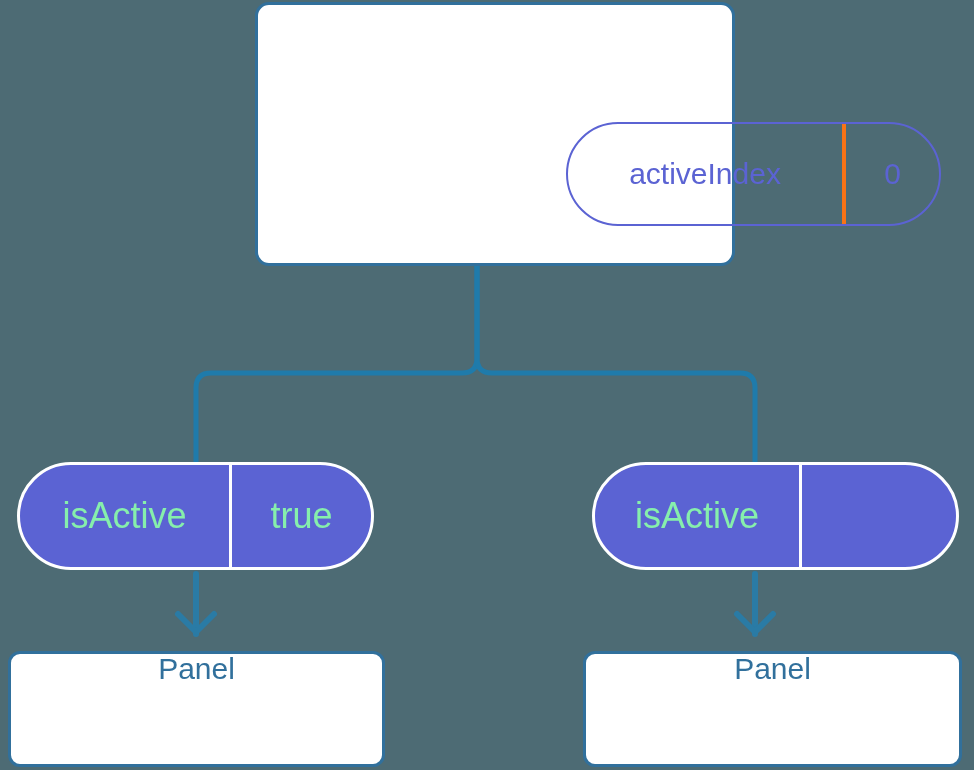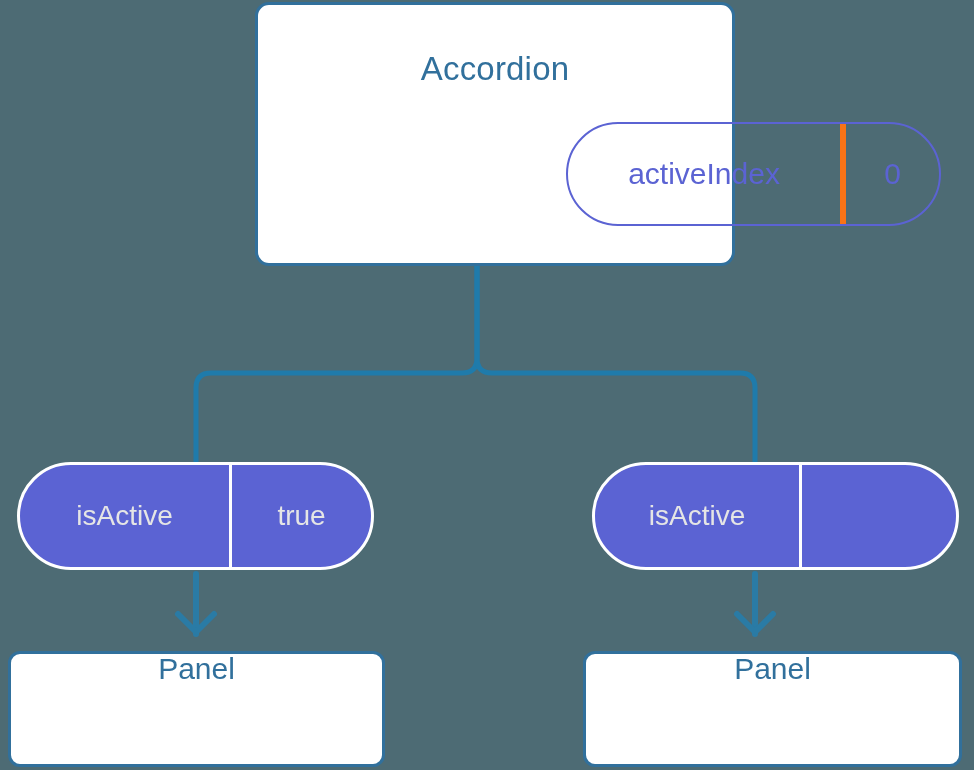--- a/index.html
+++ b/index.html
@@ -77,40 +77,40 @@
   .pill-outline {
     border: 2px solid #5b63d3;
     background: transparent;
   }
   .pill-outline .cell {
     color: #5b63d3;
     font-size: 30px;
     line-height: 1;
   }
   .pill-outline .cell-key {
-    border-right: 6px solid #f97316;
+    border-right: 4px solid #f97316;
   }
 
   #state-activeindex {
     left: 308px;
     top: 117px;
     width: 375px;
     height: 104px;
   }
   #state-activeindex .cell-key { width: 281px; }
   #state-activeindex .cell-val { width: 94px; }
 
   
   .pill-filled {
     background: #5b63d3;
     border: 3px solid #ffffff;
   }
   .pill-filled .cell {
-    color: #e5e5e5;
-    font-size: 28px;
+    color: #86efac;
+    font-size: 36px;
     line-height: 1;
   }
   .pill-filled .cell-key {
     border-right: 3px solid #ffffff;
   }
 
   #state-left {
     left: 17px;
     top: 462px;
     width: 357px;
@@ -176,21 +176,20 @@
              L 755 462" fill="none" stroke="#1f7bab" stroke-width="5" stroke-linecap="round" stroke-linejoin="round"></path>
 
     <line x1="196" y1="574" x2="196" y2="634" stroke="#2a7ba5" stroke-width="6" stroke-linecap="round"></line>
     <polyline points="178,614 196,632 214,614" fill="none" stroke="#2a7ba5" stroke-width="6" stroke-linecap="round" stroke-linejoin="round"></polyline>
 
     <line x1="755" y1="574" x2="755" y2="634" stroke="#2a7ba5" stroke-width="6" stroke-linecap="round"></line>
     <polyline points="737,614 755,632 773,614" fill="none" stroke="#2a7ba5" stroke-width="6" stroke-linecap="round" stroke-linejoin="round"></polyline>
   </svg>
 
   <div class="card" id="accordion-card">
-    <div class="card-title">Accordion</div>
 
     <div class="pill pill-outline" id="state-activeindex">
       <div class="cell cell-key">activeIndex</div>
       <div class="cell cell-val">0</div>
     </div>
   </div>
 
   <div class="pill pill-filled" id="state-left">
     <div class="cell cell-key">isActive</div>
     <div class="cell cell-val">true</div>

